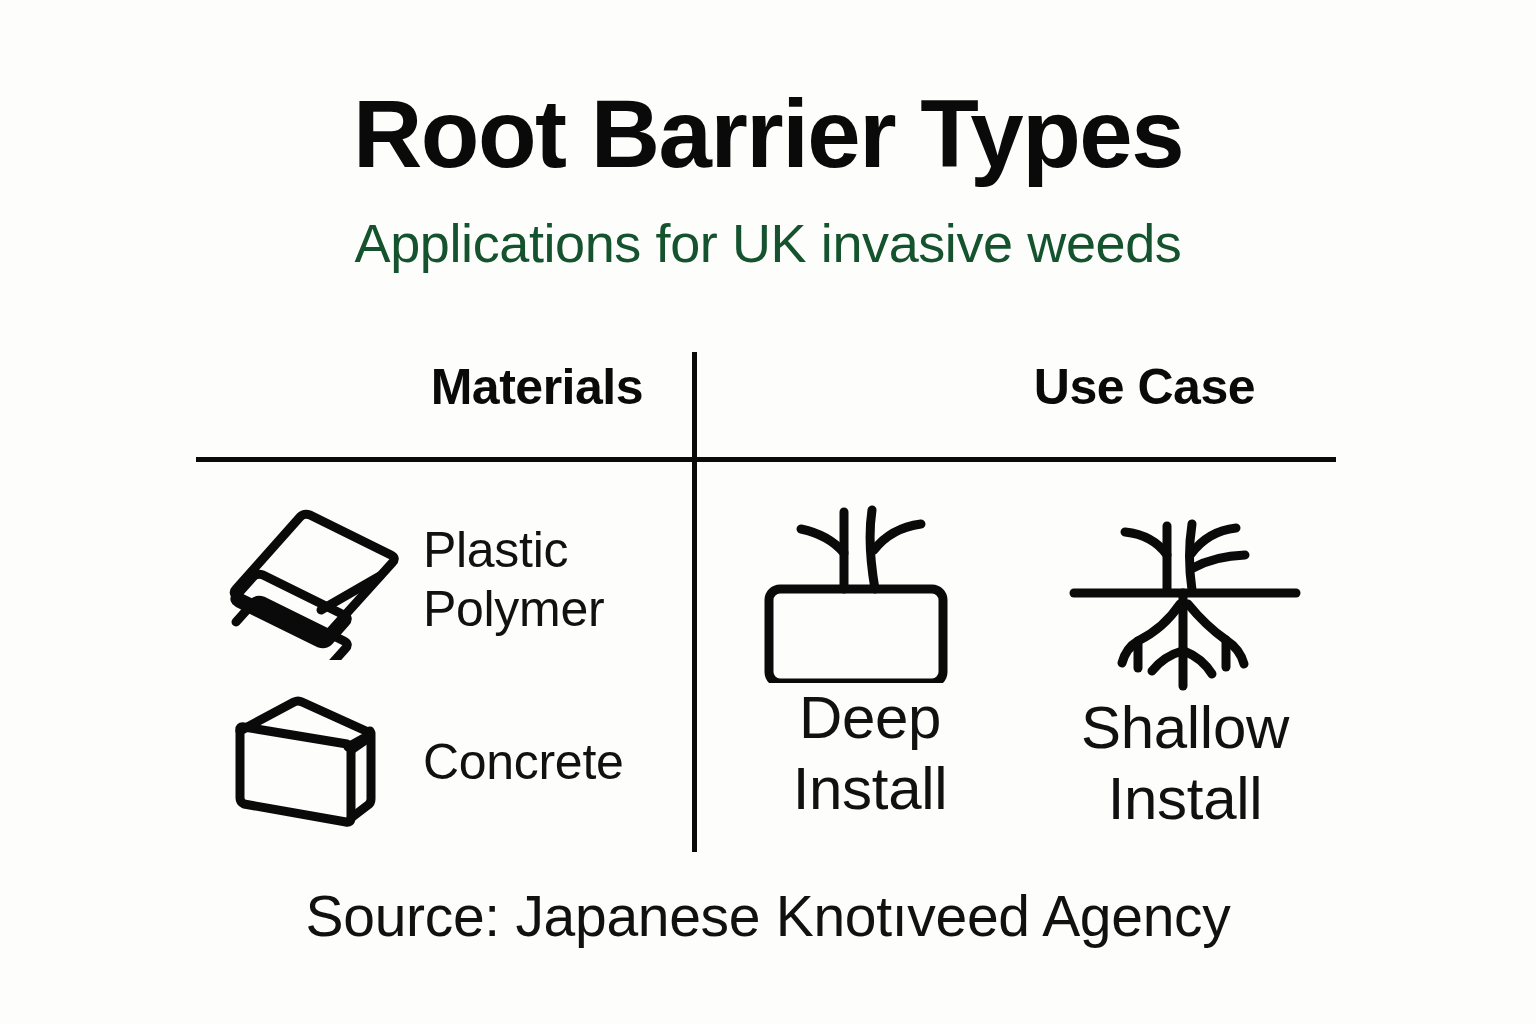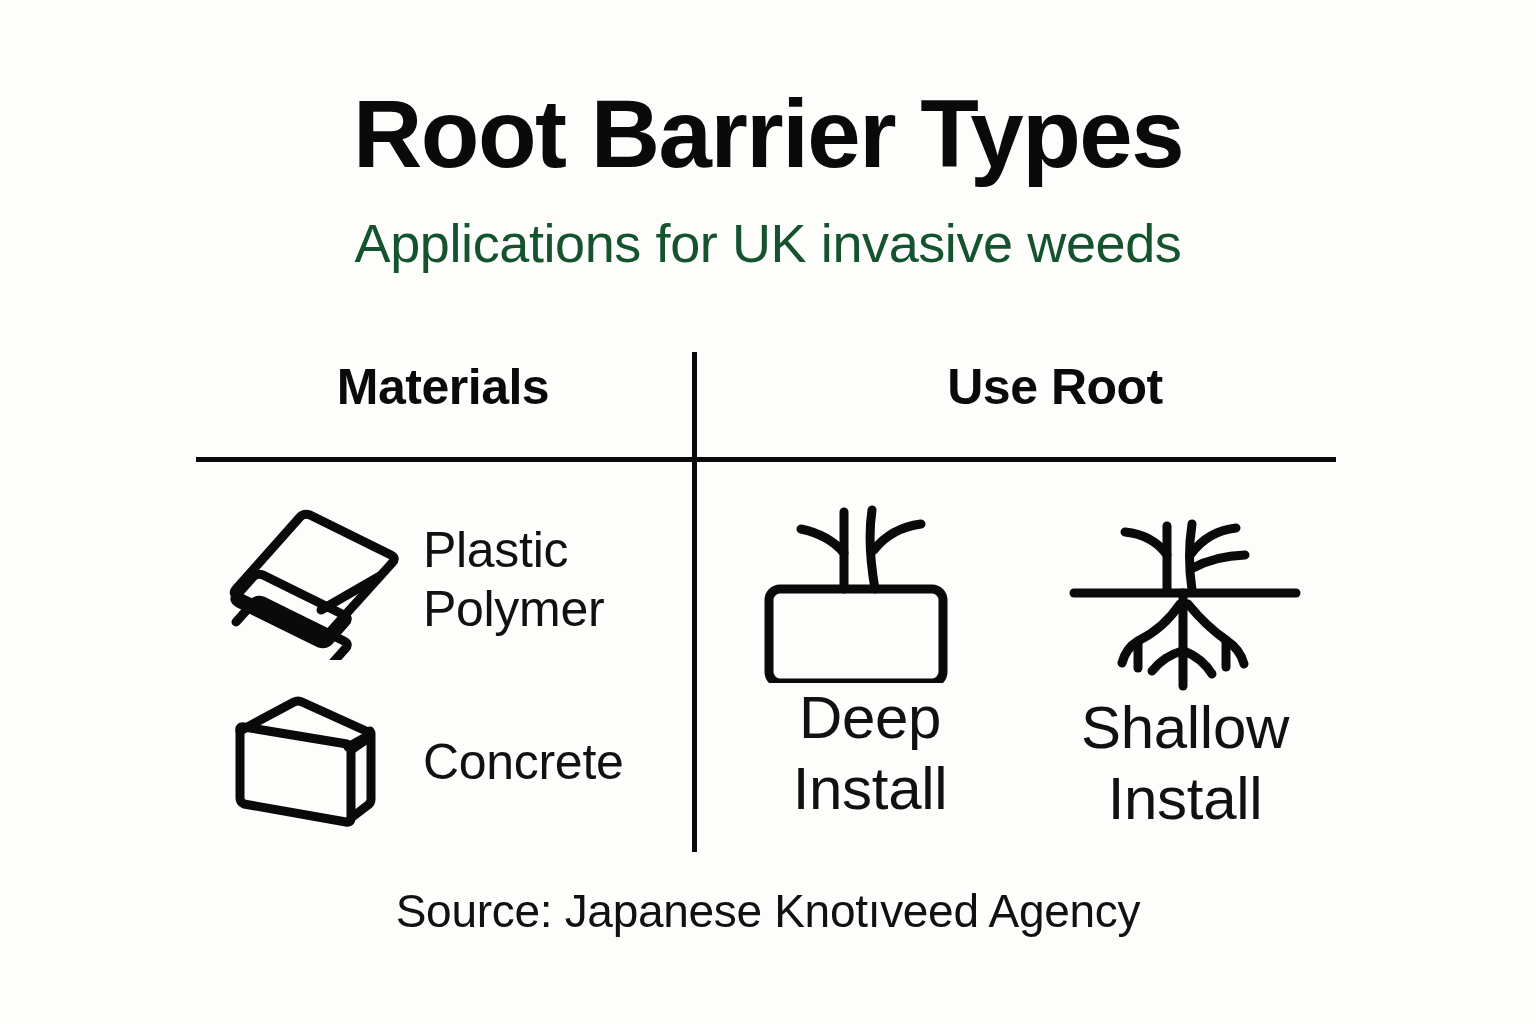--- a/index.html
+++ b/index.html
@@ -47,21 +47,21 @@
   }
 
   
   .col-head {
     position: absolute;
     top: 362px;
     font-size: 50px;
     font-weight: 700;
     letter-spacing: -0.5px;
     line-height: 1.0;
-    text-align: center;
+    text-align: right;
     color: #0a0a0a;
   }
   .col-head.materials { left: 243px; width: 400px; }
   .col-head.usecase  { left: 855px; width: 400px; }
 
   
   .h-rule {
     position: absolute;
     left: 196px;
     top: 457px;
@@ -127,39 +127,39 @@
     white-space: pre-line;
   }
 
   
   .source {
     position: absolute;
     left: 0;
     top: 888px;
     width: 1536px;
     text-align: center;
-    font-size: 46px;
+    font-size: 57px;
     font-weight: 400;
     letter-spacing: -0.3px;
     line-height: 1.0;
     color: #111111;
   }
 
   svg { display: block; }
 </style>
 </head>
 <body>
 
 <div id="infographic">
 
   <div class="title">Root Barrier Types</div>
   <div class="subtitle">Applications for UK invasive weeds</div>
 
   <div class="col-head materials">Materials</div>
-  <div class="col-head usecase">Use Root</div>
+  <div class="col-head usecase">Use Case</div>
 
   <div class="h-rule"></div>
   <div class="v-divider"></div>
 
   <div class="mat-row row-plastic">
     <span class="mat-icon">
       <svg viewBox="0 0 175 160" width="175" height="160" fill="none" stroke="#0a0a0a" stroke-width="9" stroke-linejoin="round" stroke-linecap="round">
         <path d="M8 89 L72 17 Q76 13 82 15 L163 55 Q169 58 164 63 L100 134 Q96 138 90 136 L9 96 Q4 93 8 89 Z"></path>
         <path d="M8 122 L25 103 Q29 99 35 101 L116 141 Q122 144 117 149 L100 168"></path>
         <path d="M8 122 L25 103 Q29 99 35 101 L116 141 Q122 144 117 149 L101 167 Q97 171 91 169 L10 129 Q5 126 8 122 Z" transform="translate(0,-26)"></path>

